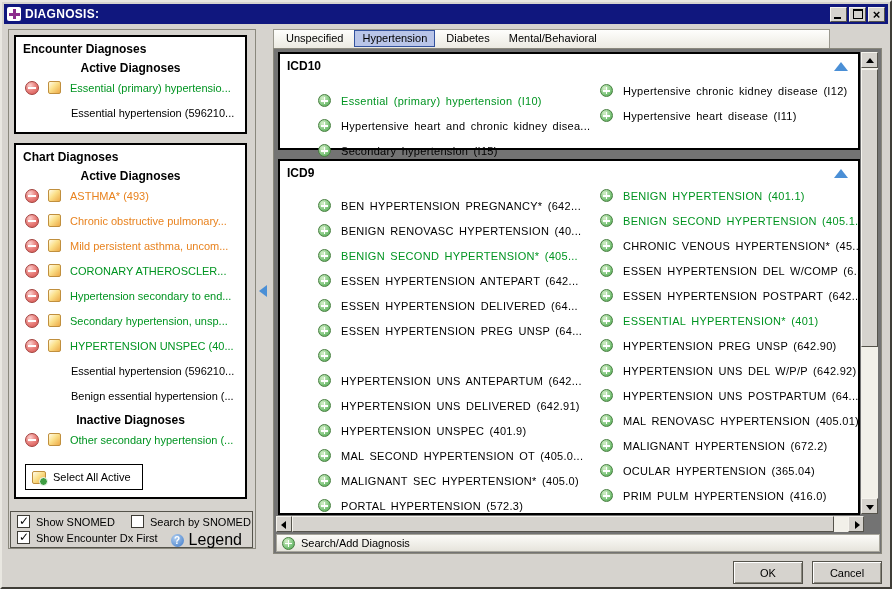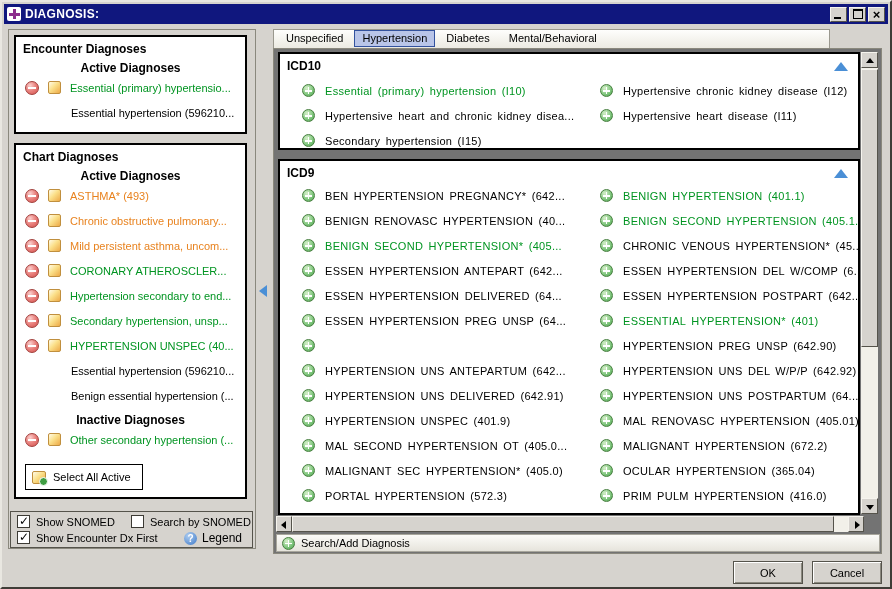--- a/index.html
+++ b/index.html
@@ -53,35 +53,35 @@
   
   .left-wrap{position:absolute;left:6px;top:27px;width:248px;height:520px;border:1px solid #8a887d;box-sizing:border-box;}
   .enc-box{left:5px;top:5px;width:233px;height:99px;}
   .chart-box{left:5px;top:113px;width:233px;height:356px;}
   .select-all{position:absolute;left:9px;bottom:7px;height:24px;display:inline-flex;align-items:center;gap:7px;
     padding:0 11px 0 6px;background:#fff;border:1px solid #000;font-size:11px;cursor:default;}
   .opt-box{position:absolute;left:1px;top:481px;width:243px;height:37px;border:1px solid #55534b;box-sizing:border-box;}
   .opt-row{position:absolute;display:flex;align-items:center;gap:6px;font-size:11px;}
   .chkbox{width:13px;height:13px;background:#fff;border:1px solid #3c3a34;box-sizing:border-box;position:relative;flex:0 0 auto;}
   .chkbox.checked::after{content:'✓';position:absolute;left:1px;top:-2px;font-size:12px;font-weight:bold;color:#000;}
-  .legend{display:inline-flex;align-items:center;gap:5px;font-size:12px;}
+  .legend{display:inline-flex;align-items:center;gap:5px;font-size:16px;}
   .collapse-left{position:absolute;left:257px;top:283px;width:0;height:0;
     border-top:6px solid transparent;border-bottom:6px solid transparent;border-right:8px solid #4a8fd6;}
   
   .tabbar{position:absolute;left:271px;top:27px;width:557px;height:20px;box-sizing:border-box;
     background:linear-gradient(#fefefc,#eceae2);border:1px solid #9a988e;display:flex;align-items:flex-start;padding-left:4px;gap:3px;}
   .tab{font-size:11px;padding:1px 7px 2px;border:1px solid transparent;white-space:nowrap;}
   .tab.selected{background:#b9c5e8;border-color:#33529e;}
   .right-wrap{position:absolute;left:271px;top:46px;width:609px;height:506px;border:1px solid #8a887d;
     background:#737373;box-sizing:border-box;}
   .icd10-box{left:4px;top:3px;width:582px;height:98px;}
   .icd9-box{left:4px;top:110px;width:582px;height:356px;}
   .icd-title{font-weight:bold;font-size:12px;position:absolute;left:7px;top:5px;}
   .icdcol{position:absolute;width:284px;}
-  .col1{left:22px;}  .col2{left:320px;width:258px;}
+  .col1{left:38px;margin-top:10px;}  .col2{left:320px;width:258px;}
   .icd10-box .icdcol{top:24px;} .icd9-box .icdcol{top:22px;}
   
   .sb-btn{position:absolute;background:#d6d3ce;border:1px solid;box-sizing:border-box;
     border-color:#f6f4ee #55534b #55534b #f6f4ee;}
   .arrow{position:absolute;width:0;height:0;}
   .vsb{position:absolute;right:3px;top:3px;width:17px;height:462px;background:#f2f0e9;}
   .vsb-up{left:0;top:0;width:17px;height:16px;}
   .vsb-down{left:0;bottom:0;width:17px;height:16px;}
   .vsb-up .arrow{left:4px;top:5px;border-left:4px solid transparent;border-right:4px solid transparent;border-bottom:5px solid #000;}
   .vsb-down .arrow{left:4px;top:6px;border-left:4px solid transparent;border-right:4px solid transparent;border-top:5px solid #000;}

